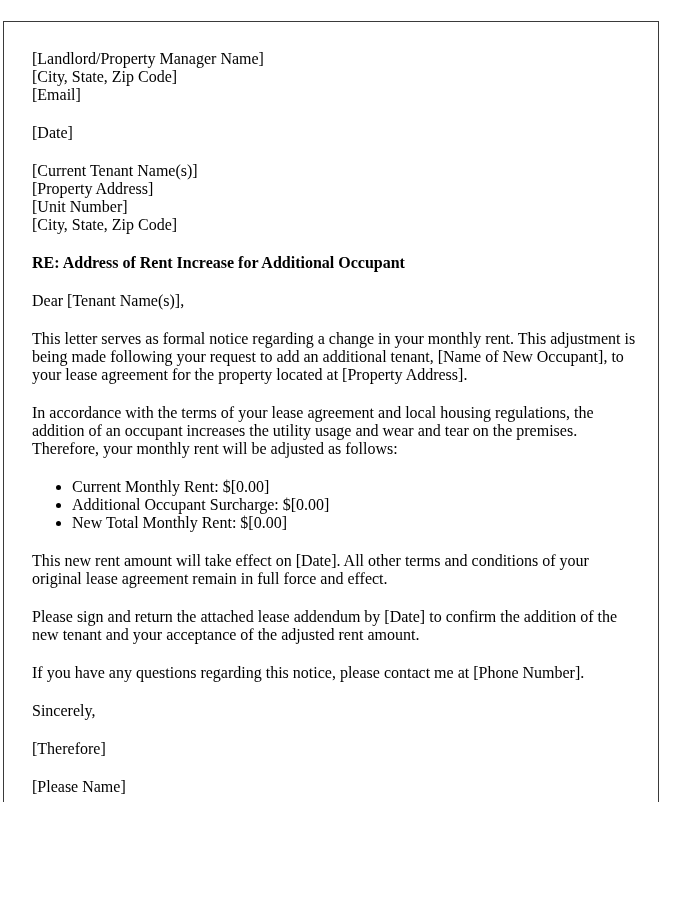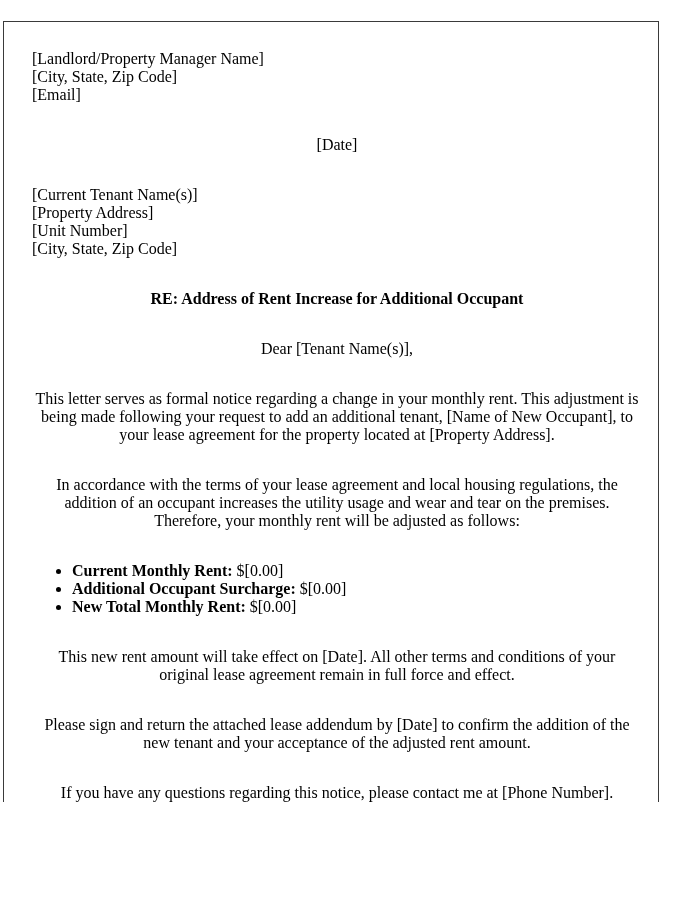--- a/index.html
+++ b/index.html
@@ -26,37 +26,36 @@
     top: 21px;
     width: 656px;
     height: 781px;
     border: 1px solid #3a3a3a;
     border-bottom: none;
     padding: 12px 16px 0 28px;
     background: #ffffff;
     overflow: hidden;
   }
   .letter p {
-    margin: 32px 0;
+    margin: 20px 0;
     line-height: normal;
-    text-align: center;
   }
   .address-block {
     margin: 16px 0;
     line-height: normal;
   }
   .address-line { display: block; }
   .subject { font-weight: bold; }
   ul.rent-list {
     margin: 16px 0;
     padding-left: 40px;
     line-height: normal;
   }
   ul.rent-list li { margin: 0; }
-  .rent-label { font-weight: bold; }
+  .rent-label { font-weight: normal; }
 </style>
 </head>
 <body>
 
 <div class="page">
   <div class="letter">
 
     <div class="address-block">
       <span class="address-line">[Landlord/Property Manager Name]</span>
       <span class="address-line">[City, State, Zip Code]</span>

